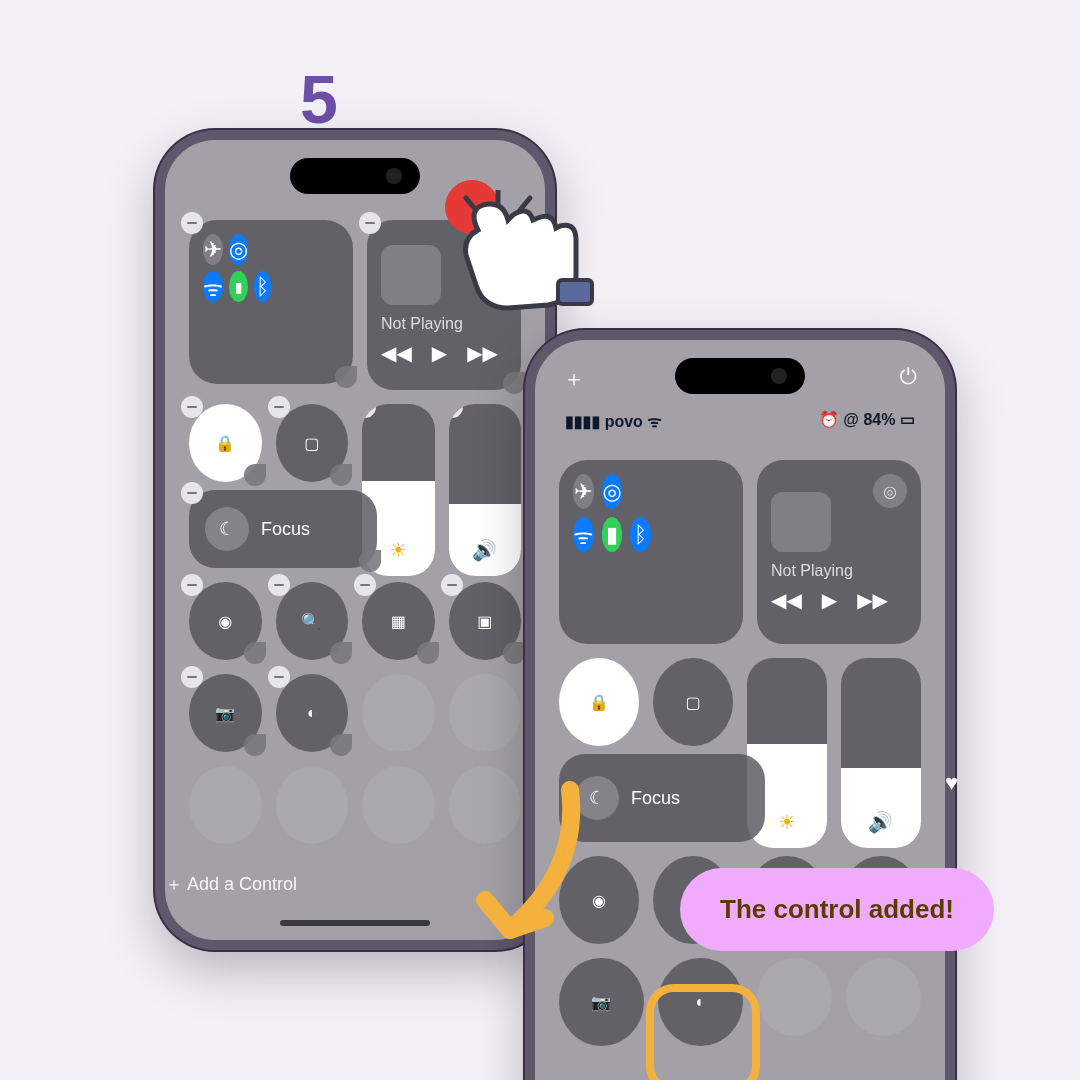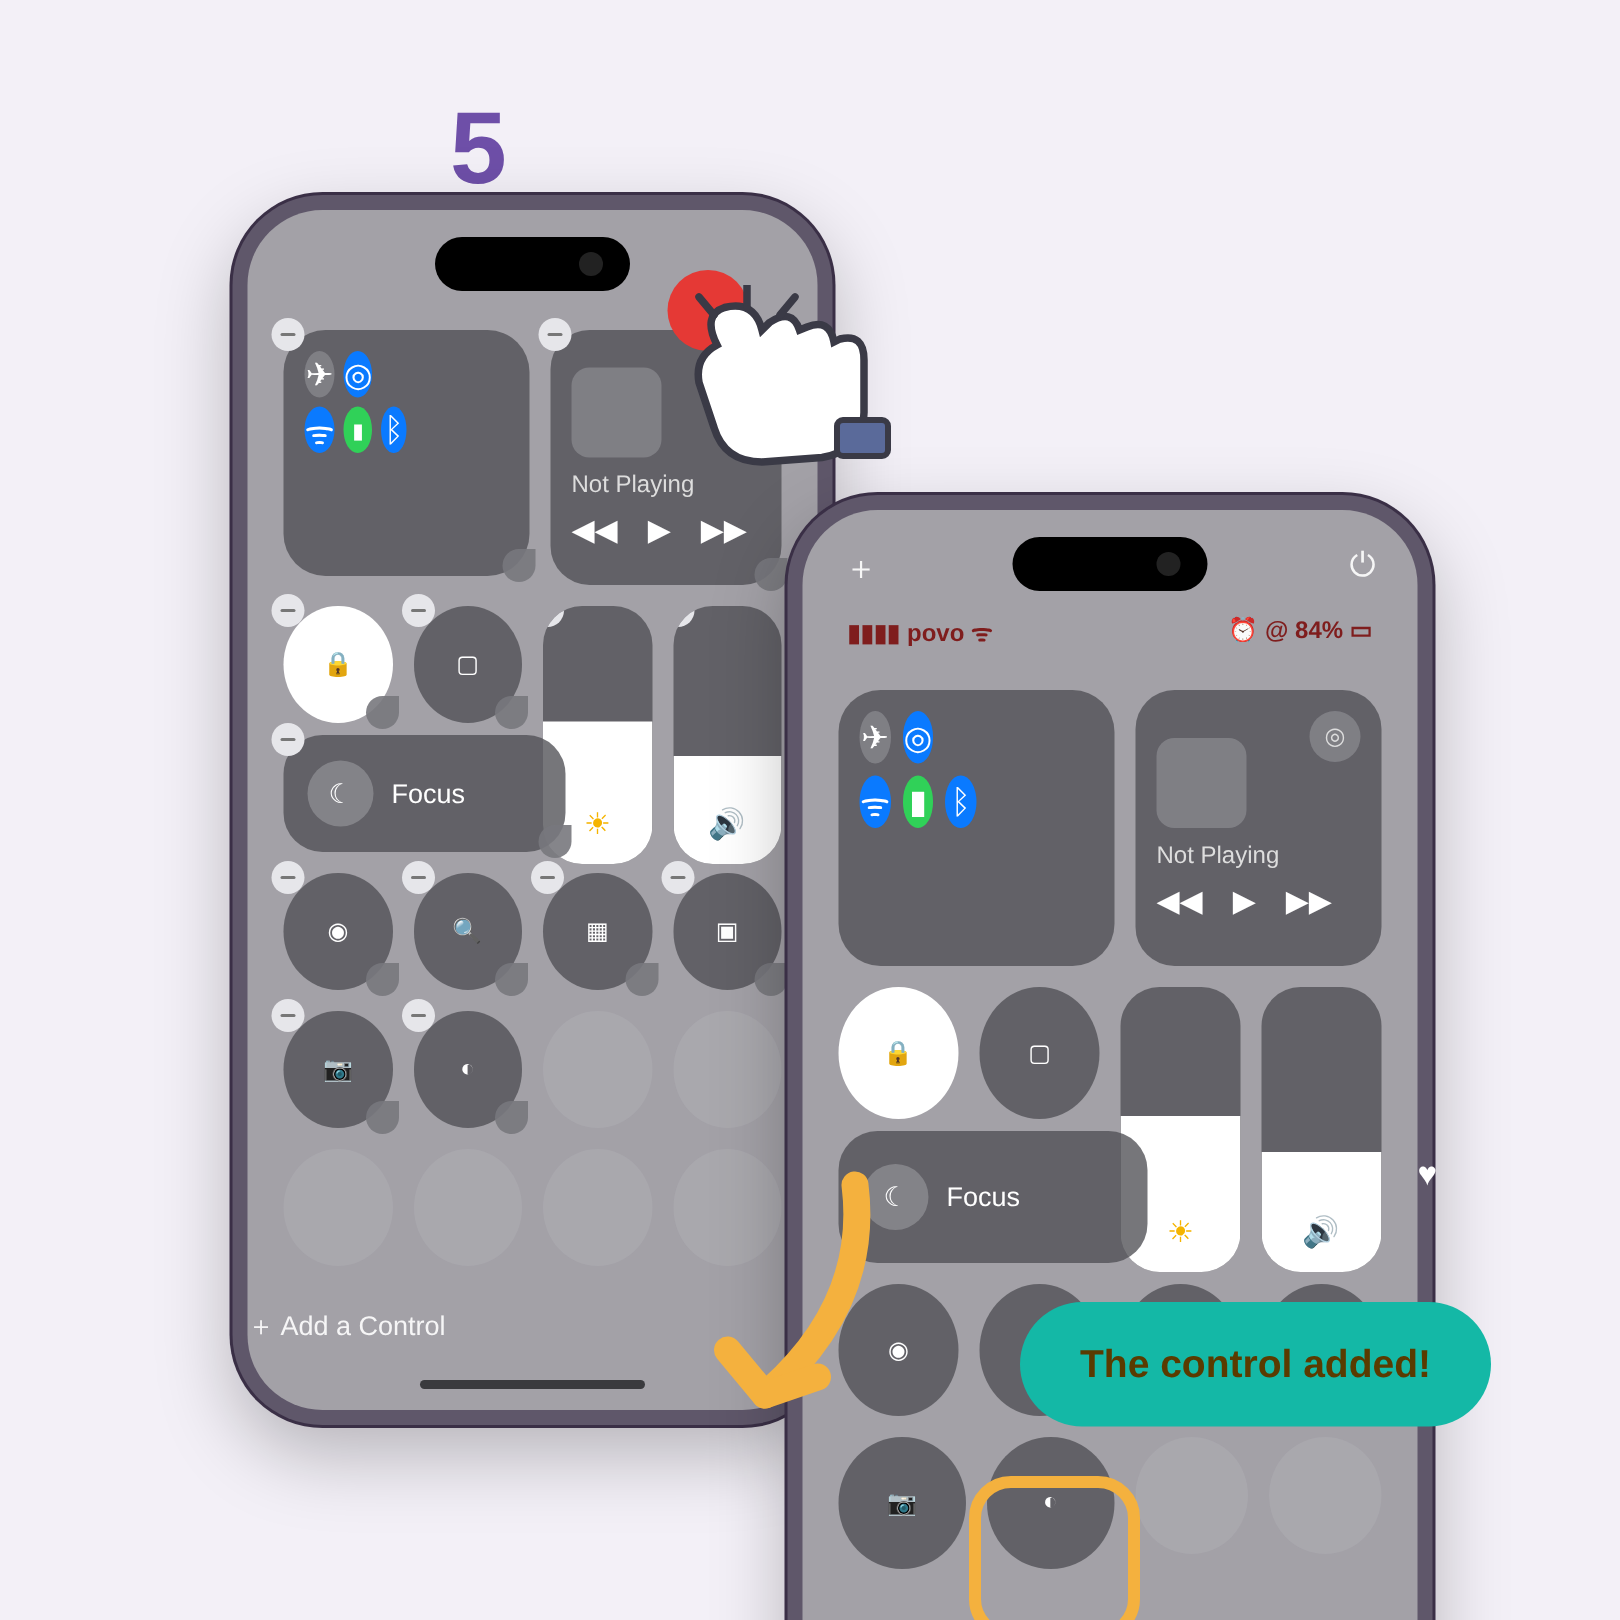--- a/index.html
+++ b/index.html
@@ -41,27 +41,27 @@
   .slider .fill{position:absolute;left:0;right:0;bottom:0;background:#fff}
   .slider .ic{position:absolute;left:0;right:0;bottom:14px;text-align:center;font-size:20px}
   
   .focus{width:172px;height:78px;justify-content:flex-start;padding-left:16px;gap:12px;font-size:18px}
   .focus .moon{width:44px;height:44px;border-radius:50%;background:rgba(140,140,145,.8);display:flex;align-items:center;justify-content:center}
   
   .ghost{width:78px;height:78px;border-radius:50%;background:rgba(180,180,185,.35)}
   .addctrl{position:absolute;left:0;right:0;bottom:44px;text-align:left;color:#fff;font-size:18px;opacity:.9}
   .homebar{position:absolute;left:50%;bottom:14px;transform:translateX(-50%);width:150px;height:6px;border-radius:4px;background:#3a3a3e}
   
-  .sbar{position:absolute;top:70px;left:30px;right:30px;display:flex;justify-content:space-between;color:#7f1d1d;font-size:16px;font-weight:600}
+  .sbar{position:absolute;top:70px;left:30px;right:30px;display:flex;justify-content:space-between;color:#0f172a;font-size:16px;font-weight:600}
   .topicons{position:absolute;top:24px;left:28px;right:28px;display:flex;justify-content:space-between;color:#fff;font-size:22px;opacity:.9}
   
   .tap-dot{position:absolute;left:445px;top:180px;width:54px;height:54px;border-radius:50%;background:#e53935;box-shadow:0 0 0 6px rgba(229,57,53,0)}
   .hand{position:absolute;left:448px;top:190px;width:150px;height:130px;pointer-events:none}
   .arrow{position:absolute;left:450px;top:780px;width:140px;height:180px;pointer-events:none}
-  .pill-callout{position:absolute;left:680px;top:868px;background:#14b8a6;color:#5a3b00;font-weight:800;font-size:26px;padding:26px 40px;border-radius:50px}
+  .pill-callout{position:absolute;left:680px;top:868px;background:#f0abfc;color:#5a3b00;font-weight:800;font-size:26px;padding:26px 40px;border-radius:50px}
   .hl{position:absolute;left:646px;top:984px;width:98px;height:94px;border:8px solid #f4b13e;border-radius:28px}
   .heart{position:absolute;left:945px;top:770px;color:#fff;font-size:22px}
   
   .i{font-style:normal}
 </style>
 </head>
 <body>
 
 <div class="stage">
 

